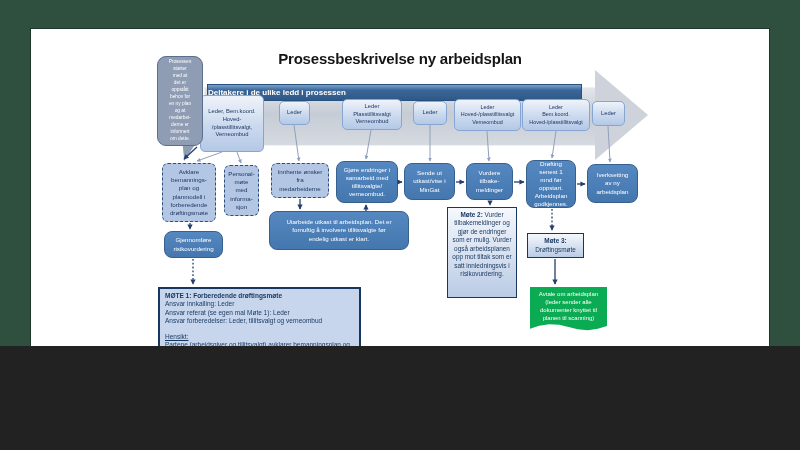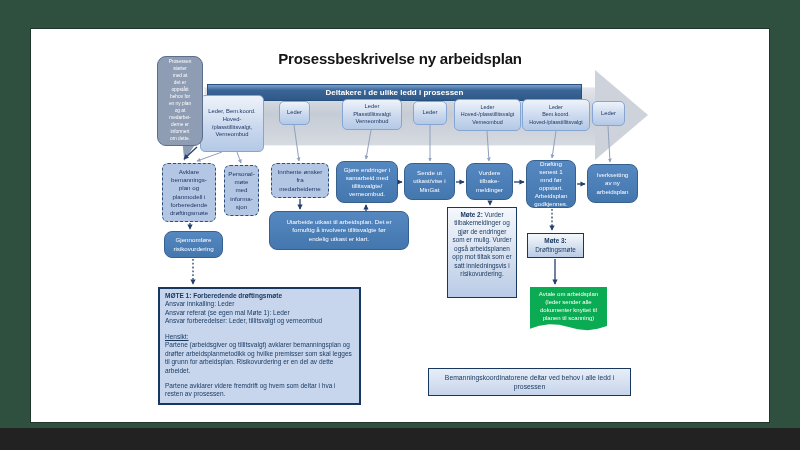--- a/index.html
+++ b/index.html
@@ -1,16 +1,16 @@
 <!DOCTYPE html>
 <html><head>
 <meta charset="utf-8">
 <style>
   html,body{margin:0;padding:0;background:#222;}
-  #stage{position:relative;width:800px;height:428px;background:#2f4f3f;overflow:hidden;
+  #stage{position:relative;width:800px;height:346px;background:#2f4f3f;overflow:hidden;
          font-family:"Liberation Sans",sans-serif;}
   #slide{position:absolute;left:30px;top:28px;width:740px;height:395px;background:#ffffff;
          box-shadow:inset 0 0 0 1px #20362c;}
   .abs{position:absolute;}
   .ml{white-space:pre-line;}
   
   #title{left:0;top:50px;width:800px;text-align:center;font-size:15px;font-weight:bold;
          color:#151515;letter-spacing:-0.2px;}
   
   #callout{left:157px;top:56px;width:46px;height:90px;background:#8e9cb4;
@@ -23,21 +23,21 @@
   
   #band-body{left:204px;top:87px;width:390px;height:57px;
            background:linear-gradient(180deg,#e3e6eb 0%,#c6ccd5 45%,#d6dae1 100%);
            border:1px solid #eef0f3;z-index:1;}
   #band-head{left:595px;top:70px;width:0;height:0;border-top:45px solid transparent;
            border-bottom:45px solid transparent;border-left:53px solid #ced3db;z-index:1;}
   
   #banner{left:207px;top:84px;width:373px;height:15px;
            background:linear-gradient(180deg,#79a1cb 0%,#3a6697 35%,#2e5888 100%);
            border:1px solid #27507e;color:#fff;font-size:8px;font-weight:bold;
-           text-align:center;line-height:15px;z-index:3;}
+           text-align:left;line-height:15px;z-index:3;}
   
   .pbox{background:linear-gradient(180deg,#eef3fa 0%,#cbd9ee 55%,#b4c9e6 100%);
         border:1px solid #85a6d2;border-radius:5px;color:#1f3864;font-size:5.8px;
         line-height:1.3;text-align:center;display:flex;flex-direction:column;
         align-items:center;justify-content:center;z-index:4;box-sizing:border-box;padding:1px;}
   #p1{left:200px;top:95px;width:64px;height:57px;}
   #p2{left:279px;top:101px;width:31px;height:24px;}
   #p3{left:342px;top:99px;width:60px;height:31px;}
   #p4{left:413px;top:101px;width:34px;height:24px;}
   #p5{left:454px;top:99px;width:67px;height:32px;font-size:5.4px;}

